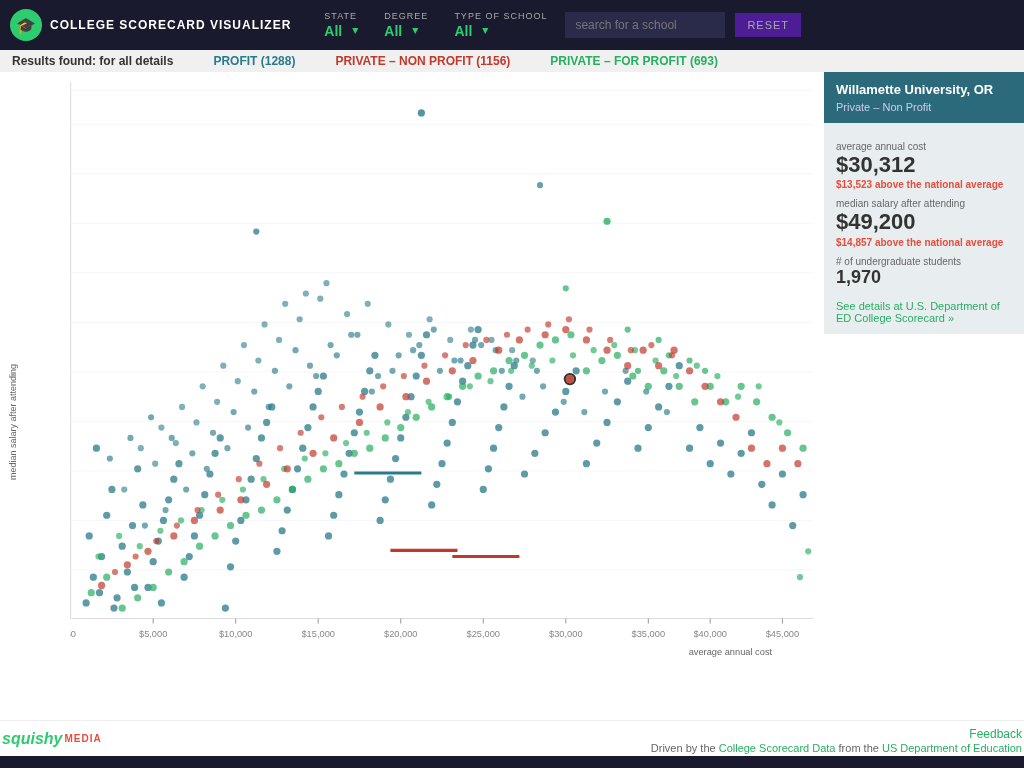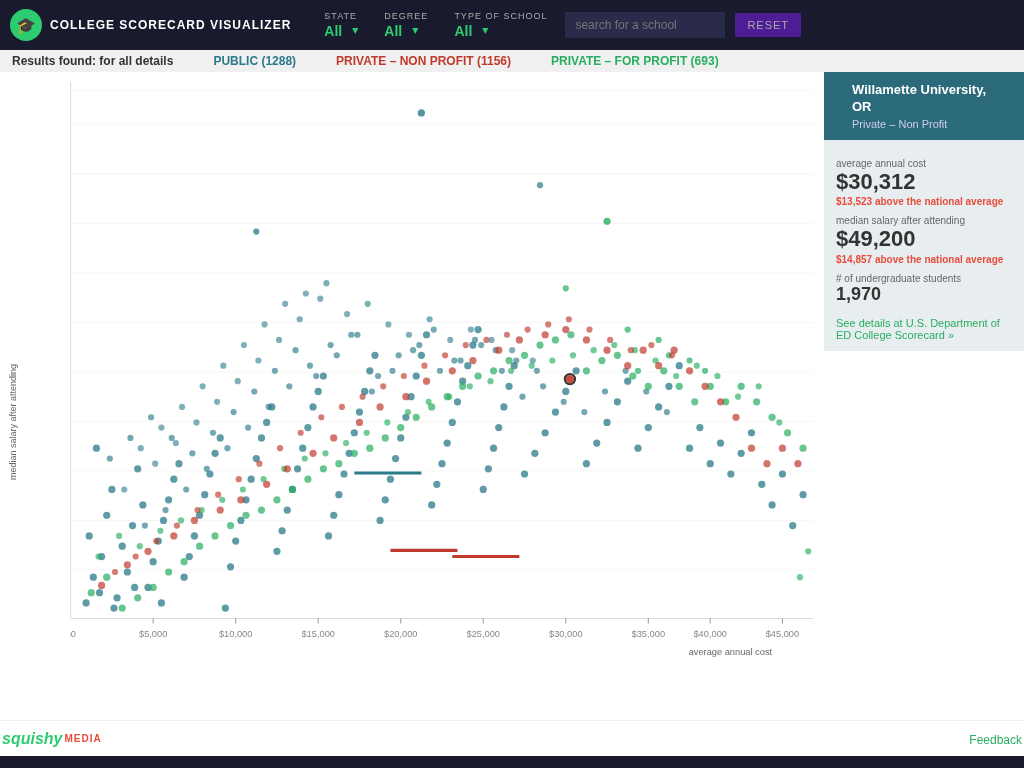--- a/index.html
+++ b/index.html
@@ -130,21 +130,21 @@
 
     
     #info-panel {
       width: 200px;
       background: white;
       flex-shrink: 0;
     }
     #school-header {
       background: #2a6a7a;
       color: white;
-      padding: 10px 28px;
+      padding: 10px 12px;
     }
     #school-name {
       font-size: 13px;
       font-weight: bold;
       line-height: 1.3;
     }
     #school-type {
       font-size: 11px;
       color: #cce;
       margin-top: 2px;
@@ -249,21 +249,21 @@
 
   <input id="search-input" type="text" placeholder="search for a school" style="">
   <button id="reset-btn">RESET</button>
 </div>
 
 <div id="results-bar">
   <div id="results-text">
     <span>Results found:</span>&nbsp;<span>for all details</span>
   </div>
   <div class="legend-item legend-public">
-    <span>PUBLIC</span> <span>(1288)</span>
+    <span>PROFIT</span> <span>(1288)</span>
   </div>
   <div class="legend-item legend-nonprofit">
     <span>PRIVATE – NON PROFIT</span> <span>(1156)</span>
   </div>
   <div class="legend-item legend-forprofit">
     <span>PRIVATE – FOR PROFIT</span> <span>(693)</span>
   </div>
 </div>
 
 <div id="main">
@@ -720,14 +720,20 @@
   </div>
 </div>
 
 <div id="footer">
   <div style="display:flex;align-items:center;gap:2px;">
     <span id="squishy-logo">squishy</span>
     <span id="squishy-media">MEDIA</span>
   </div>
   <div id="footer-right">
     <a id="feedback-link">Feedback</a>
+    <div id="footer-text">
+      <span>Driven by the</span>
+      <a>College Scorecard Data</a>
+      <span>from the</span>
+      <a>US Department of Education</a>
+    </div>
   </div>
 </div>
 
 </body></html>

